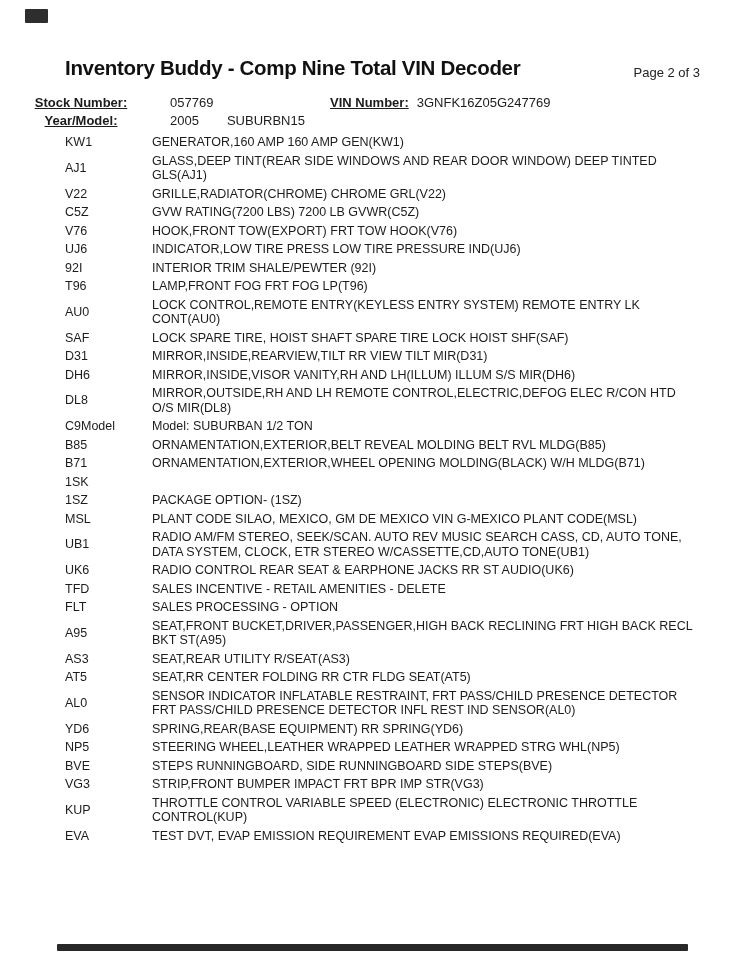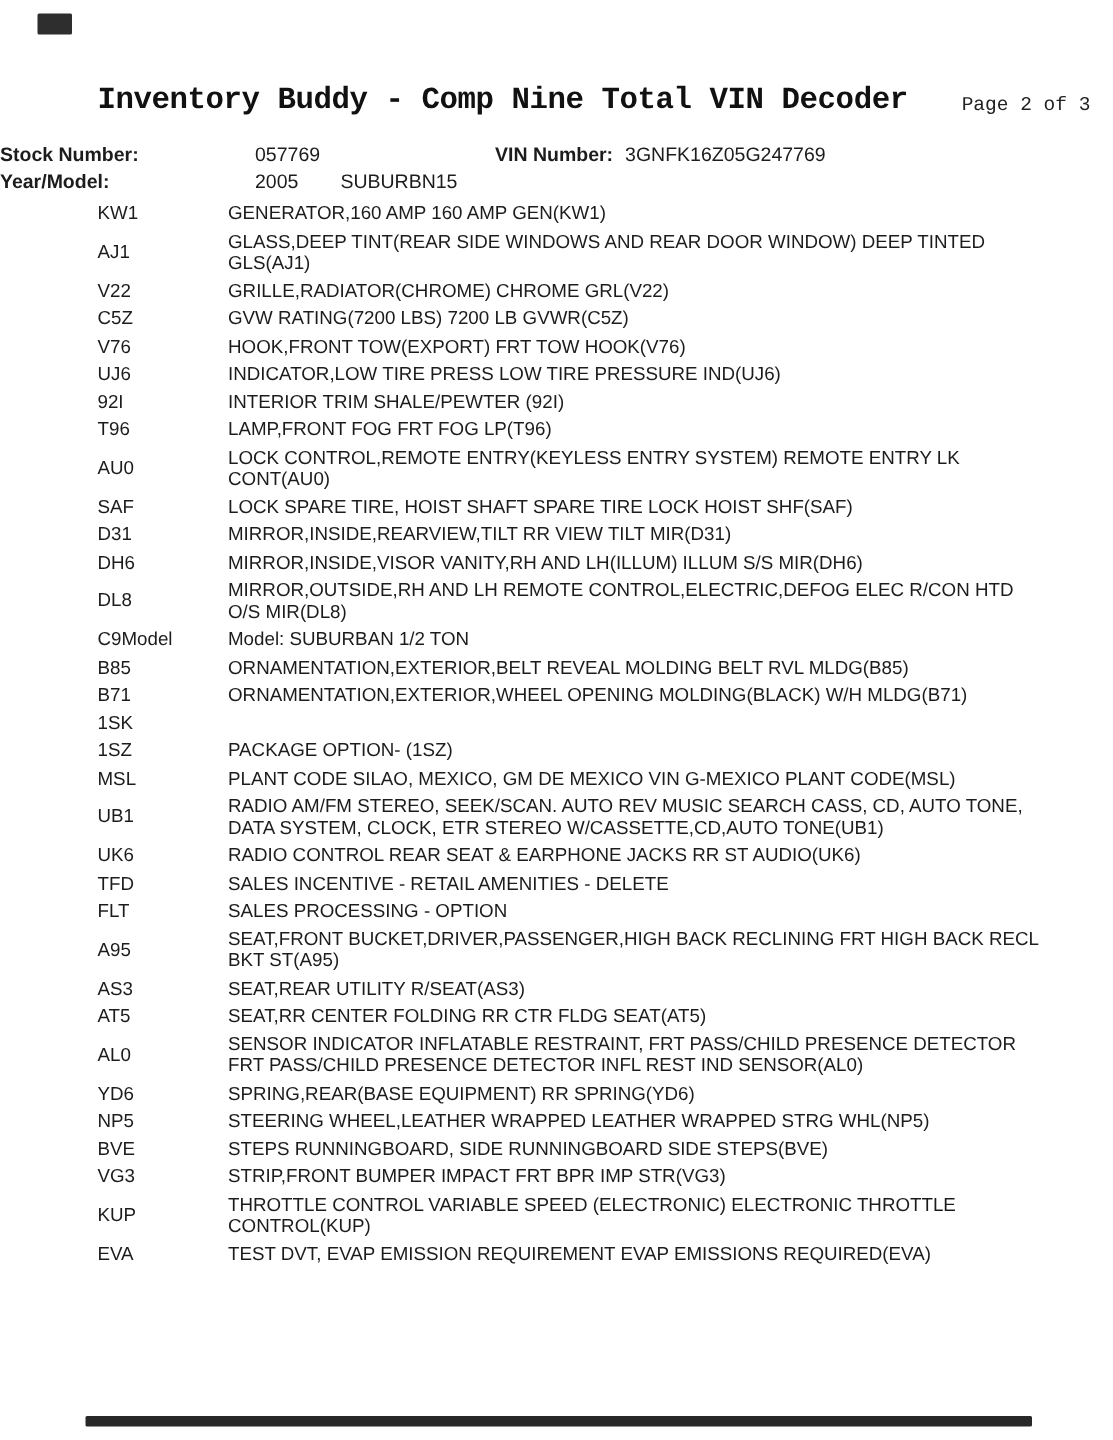--- a/index.html
+++ b/index.html
@@ -17,31 +17,31 @@
     position: absolute; left: 25px; top: 9px;
     width: 23px; height: 14px; background: #2e2e2e; border-radius: 1px;
   }
   .scan-mark-bottom {
     position: absolute; left: 57px; top: 944px;
     width: 631px; height: 7px; background: #282828; border-radius: 1px;
   }
 
   .header-row {
     position: absolute; top: 56px; left: 65px; right: 42px;
-    display: flex; justify-content: space-between; align-items: center; font-family: Liberation Mono, monospace;
+    display: flex; justify-content: space-between; align-items: flex-end;
   }
   .title {
     font-size: 20.5px; font-weight: bold; letter-spacing: -0.3px;
     color: #111; margin: 0; white-space: nowrap;
   }
   .page-indicator { font-size: 13px; color: #222; padding-top: 3px; white-space: nowrap; padding-left: 36px; }
 
   .info-block { position: absolute; top: 94px; left: 0; width: 742px; font-size: 13px; }
   .info-row { position: relative; height: 18px; line-height: 18px; white-space: nowrap; }
-  .info-label { display: inline-block; width: 162px; text-align: left; font-weight: bold; }
+  .info-label { display: inline-block; width: 162px; text-align: center; font-weight: bold; text-decoration: underline; }
   .info-value { margin-left: 8px; }
   .vin-group { position: absolute; left: 330px; top: 0; }
   .model-value { margin-left: 28px; }
 
   .options-list { position: absolute; top: 135px; left: 65px; width: 635px; }
   .option-row { display: flex; align-items: center; margin-bottom: 4px; }
   .option-code {
     flex: none; width: 87px;
     font-size: 12.5px; line-height: 14.5px; white-space: nowrap;
   }

